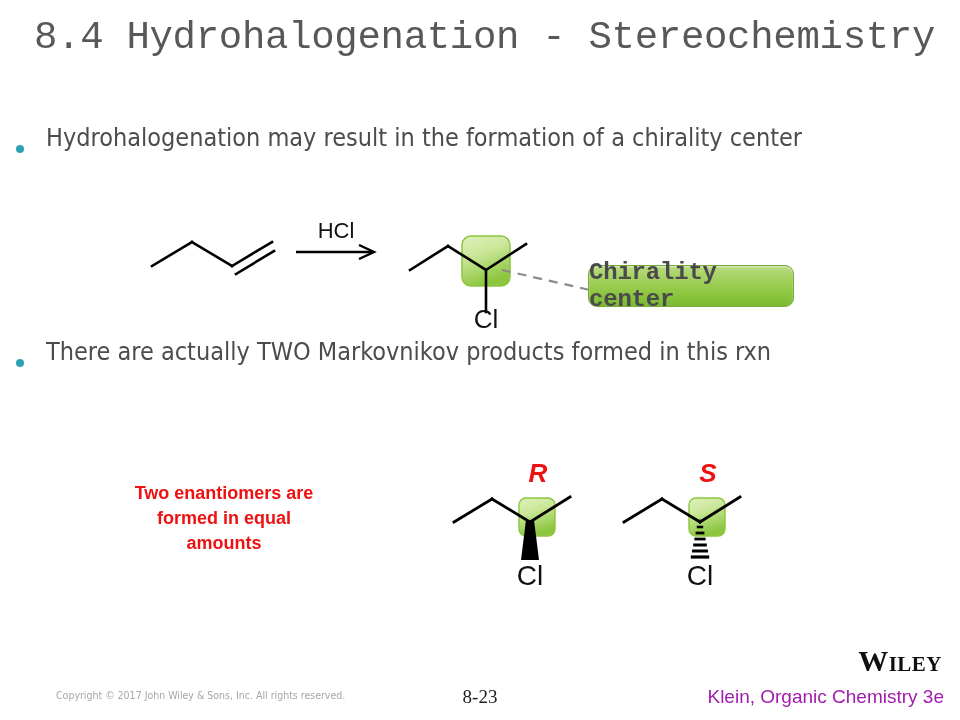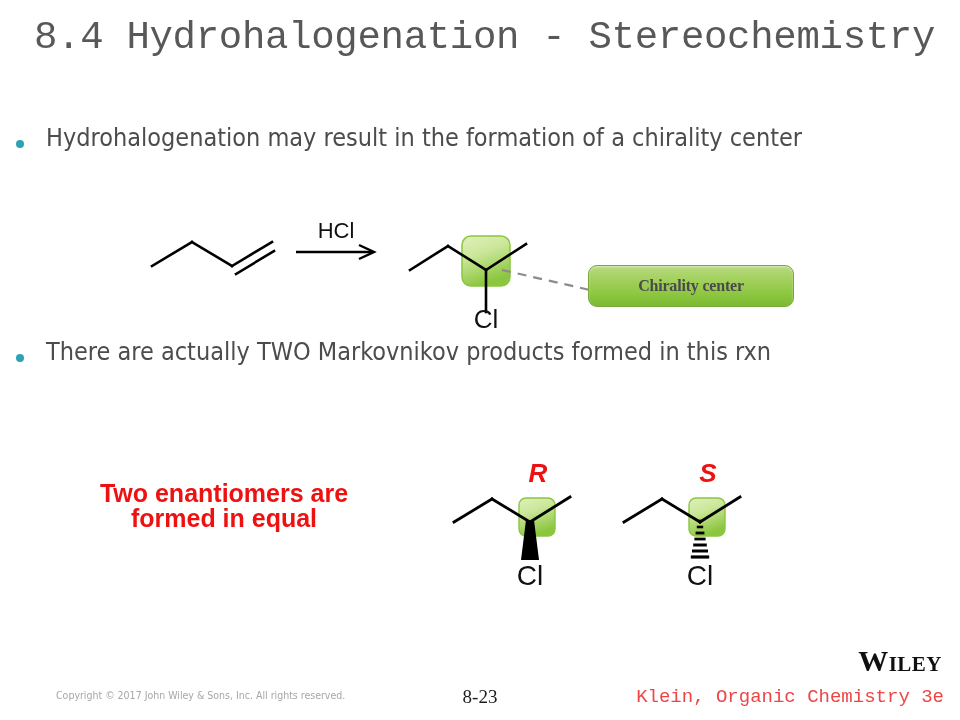--- a/index.html
+++ b/index.html
@@ -27,21 +27,21 @@
     color: #58585a;
     font-family: Liberation Mono, monospace;
     letter-spacing: -0.3px;
     white-space: nowrap;
   }
 
   
   .bullet-row {
     position: absolute;
     display: flex;
-    align-items: center;
+    align-items: flex-end;
     left: 16px;
     width: 930px;
   }
   .bullet-dot {
     width: 8px;
     height: 8px;
     border-radius: 50%;
     background: #2aa3b4;
     margin-top: 12px;
     margin-right: 22px;
@@ -59,21 +59,21 @@
 
   
   .red-note {
     position: absolute;
     left: 98px;
     top: 481px;
     width: 252px;
     text-align: center;
     color: #ee1111;
     font-weight: bold;
-    font-size: 25px;
+    font-size: 18px;
     line-height: 25px;
     font-family: "Liberation Sans", sans-serif;
   }
 
   
   .struct {
     position: absolute;
   }
   .struct svg { display: block; overflow: visible; }
 
@@ -92,24 +92,23 @@
     border: 1px solid #76a83c;
     background: linear-gradient(to bottom, #b8da7e 0%, #a5d162 30%, #8cc63f 72%, #7cb833 100%);
     box-shadow: inset 0 1px 2px rgba(255,255,255,0.55);
     display: flex;
     align-items: center;
     justify-content: center;
   }
   .callout-label {
     color: #4a4a4c;
     font-weight: bold;
-    font-size: 16px;
-    font-family: Liberation Serif, serif;
+    font-size: 24px;
+    font-family: Liberation Mono, monospace;
     letter-spacing: -0.2px;
-    text-align: center;
   }
 
   
   .copyright {
     position: absolute;
     left: 56px;
     top: 689px;
     font-size: 10.5px;
     color: #a7a7a9;
     font-family: "DejaVu Sans Condensed", "Liberation Sans Narrow", "Liberation Sans", sans-serif;
@@ -135,22 +134,22 @@
     font-variant: small-caps;
     color: #101010;
     letter-spacing: 0.5px;
     line-height: 32px;
   }
   .book-credit {
     position: absolute;
     right: 16px;
     top: 686px;
     font-size: 19px;
-    color: #ef4444;
-    font-family: Liberation Mono, monospace;
+    color: #a21caf;
+    font-family: Liberation Sans, sans-serif;
     white-space: nowrap;
   }
 </style>
 </head>
 <body>
 
 <div class="slide-title">8.4 Hydrohalogenation - Stereochemistry</div>
 
 <div class="bullet-row" id="bullet-1">
   <div class="bullet-dot"></div>
@@ -202,20 +201,21 @@
 </div>
 
 <div class="bullet-row" id="bullet-2">
   <div class="bullet-dot"></div>
   <div class="bullet-text">There are actually TWO Markovnikov products formed in this rxn</div>
 </div>
 
 <div class="red-note">
   <div>Two enantiomers are</div>
   <div>formed in equal</div>
+  <div>amounts</div>
 </div>
 
 <div class="struct" id="enant-r">
   <svg width="170" height="140" viewBox="0 0 170 140">
     <defs>
       <linearGradient id="greenBox2" x1="0" y1="0" x2="0.35" y2="1">
         <stop offset="0%" stop-color="#dff0bc"></stop>
         <stop offset="42%" stop-color="#cbe79a"></stop>
         <stop offset="100%" stop-color="#8cc63f"></stop>
       </linearGradient>

